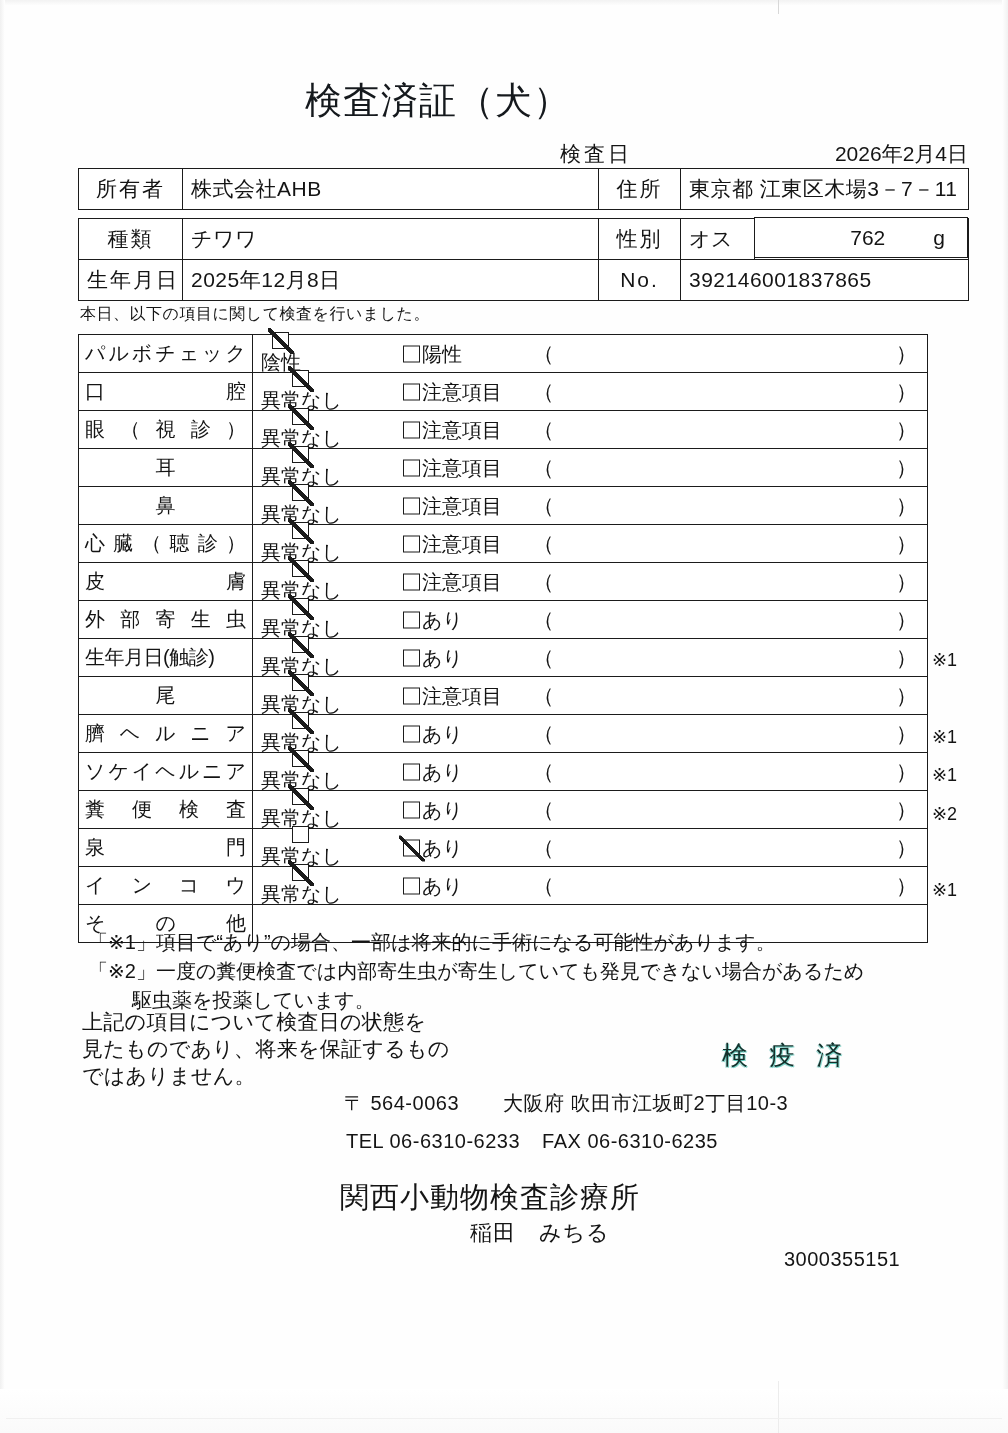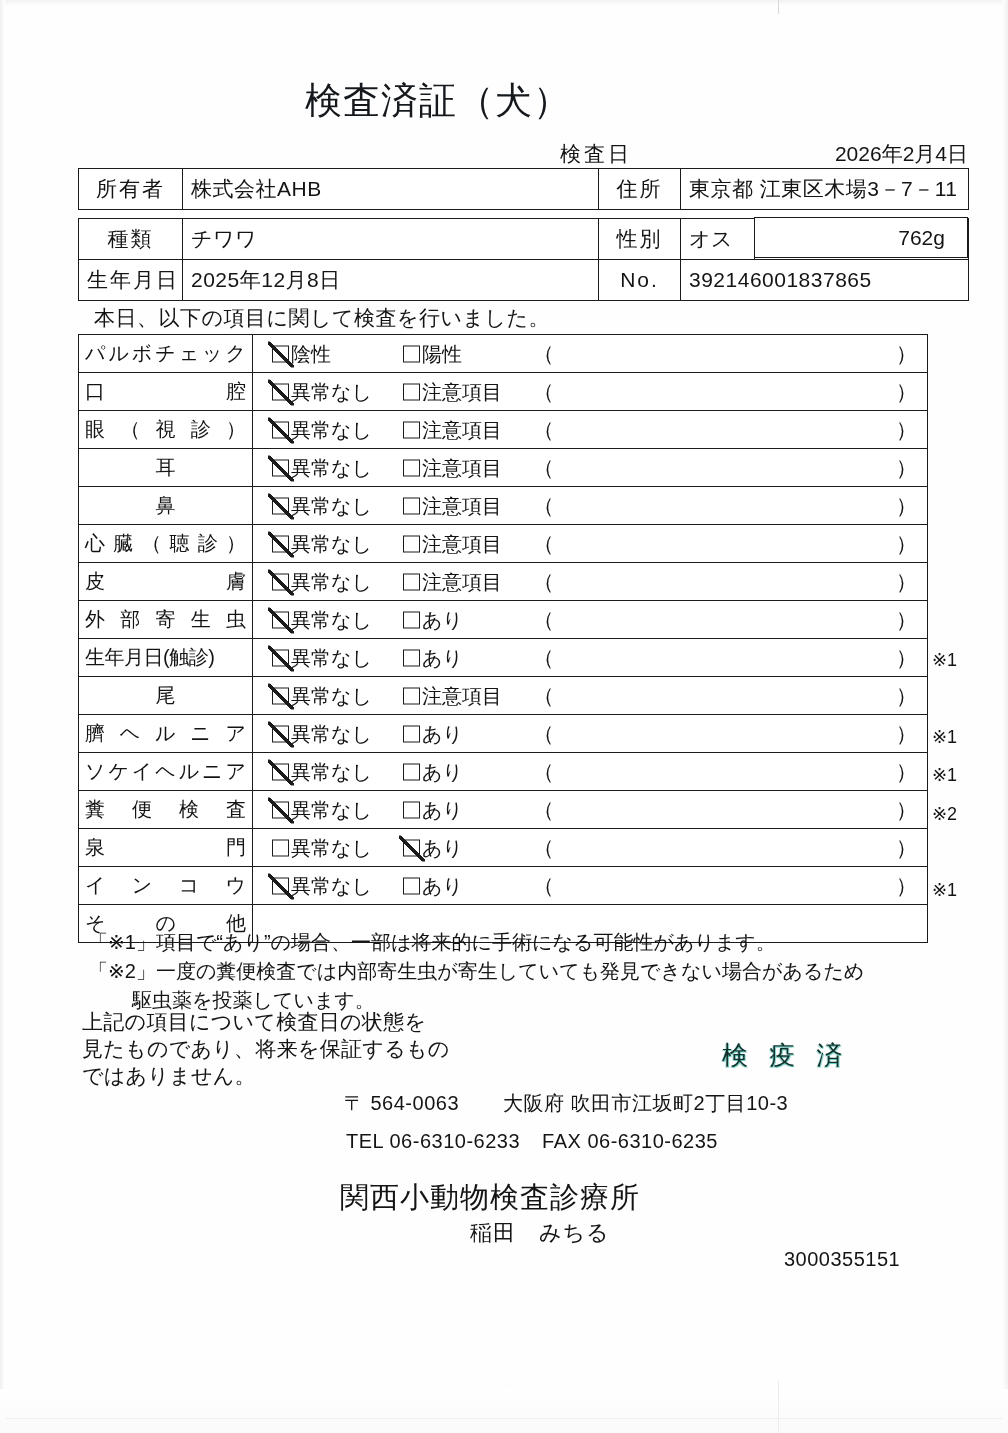--- a/index.html
+++ b/index.html
@@ -132,23 +132,23 @@
   }
   .hdr-spacer td {
     border: none !important;
     height: 8px !important;
     padding: 0 !important;
   }
 
   
   .leadin {
     position: absolute;
-    left: 94px;
+    left: 80px;
     top: 304px;
-    font-size: 21px;
+    font-size: 16px;
     letter-spacing: 0.5px;
   }
 
   
   .check-table {
     position: absolute;
     left: 78px;
     top: 334px;
     width: 850px;
     border-collapse: collapse;
@@ -184,21 +184,21 @@
     padding: 0;
   }
   .opt {
     position: absolute;
     top: 50%;
     transform: translateY(-50%);
     display: flex;
     align-items: center;
     white-space: nowrap;
   }
-  .opt-a { left: 19px; }
+  .opt-a { left: 8px; flex-direction: column; }
   .opt-b { left: 150px; }
   .paren-open {
     position: absolute;
     left: 280px;
     top: 50%;
     transform: translateY(-50%);
     font-size: 21px;
   }
   .paren-close {
     position: absolute;
@@ -379,21 +379,21 @@
         <td class="val-cell" colspan="2">2025年12月8日</td>
         <td class="lbl-cell">No.</td>
         <td class="val-cell" colspan="2">392146001837865</td>
       </tr>
     </tbody>
   </table>
 
   <div style="position:absolute; left:754px; top:217px; width:214px; height:41px;
               border:1.6px solid #1b1b1b; box-sizing:border-box; background:#fff;
               display:flex; align-items:center; justify-content:flex-end; padding-right:22px;
-              font-size:21px;">
+              font-size:21px;gap:48px;">
     <span>762</span>
     <span class="unit">g</span>
   </div>
 
   <div class="leadin">本日、以下の項目に関して検査を行いました。</div>
 
   <table class="check-table">
     <colgroup>
       <col style="width:174px">
       <col>

